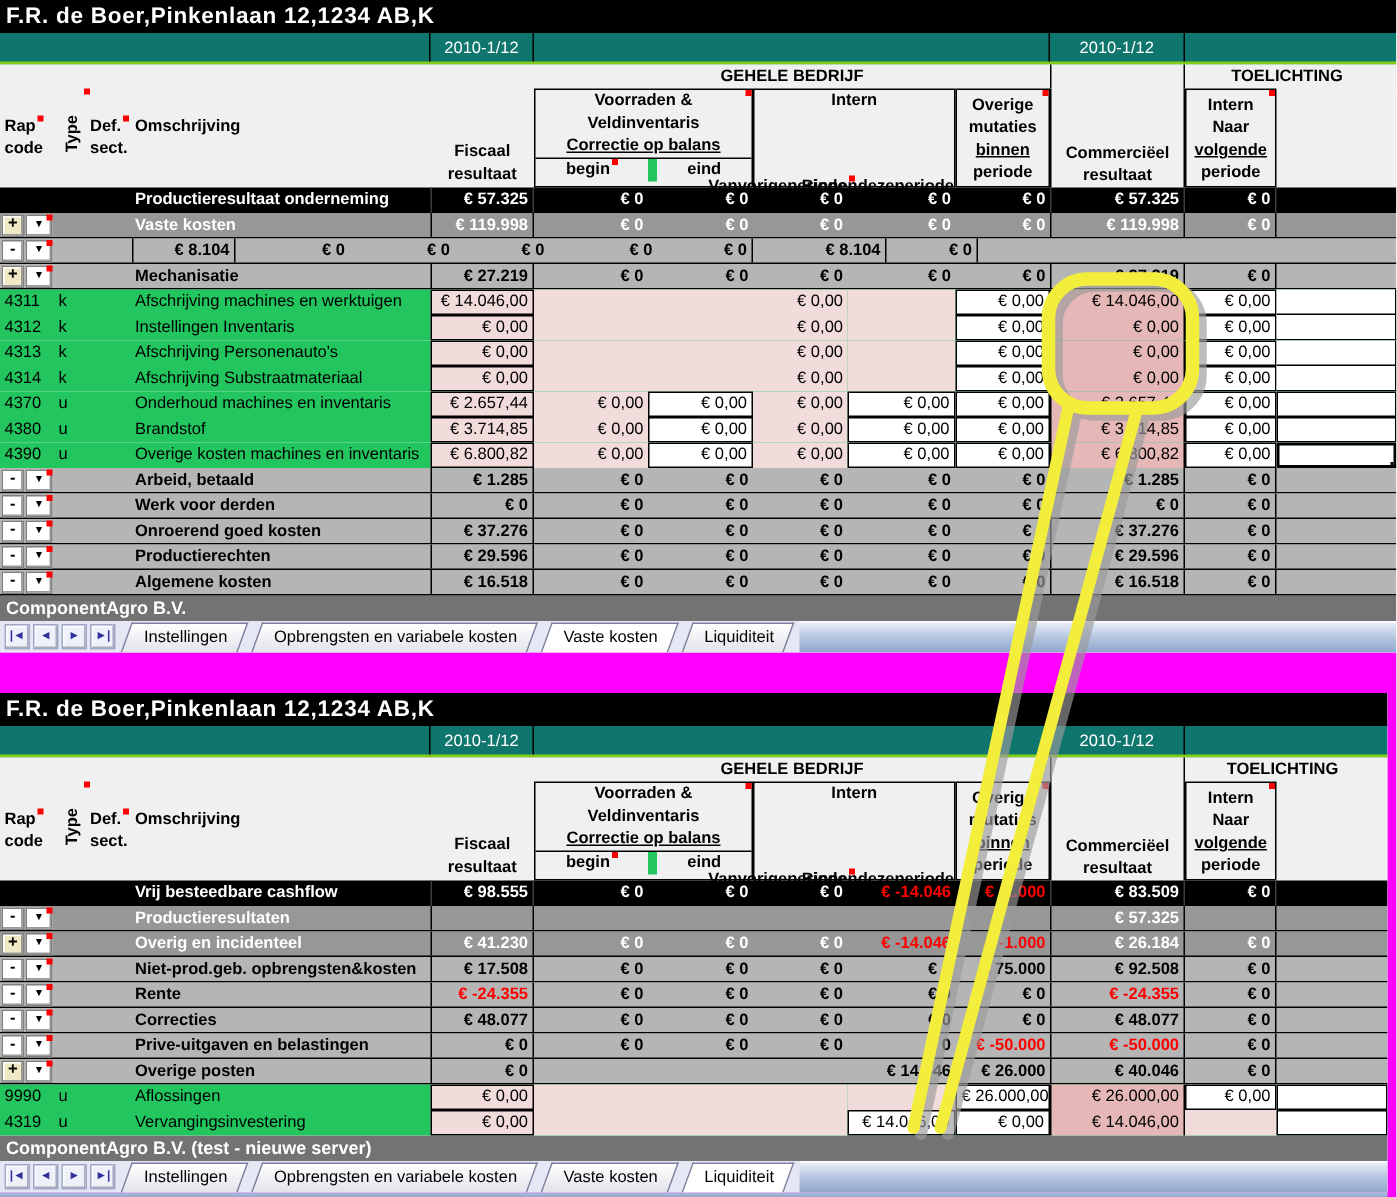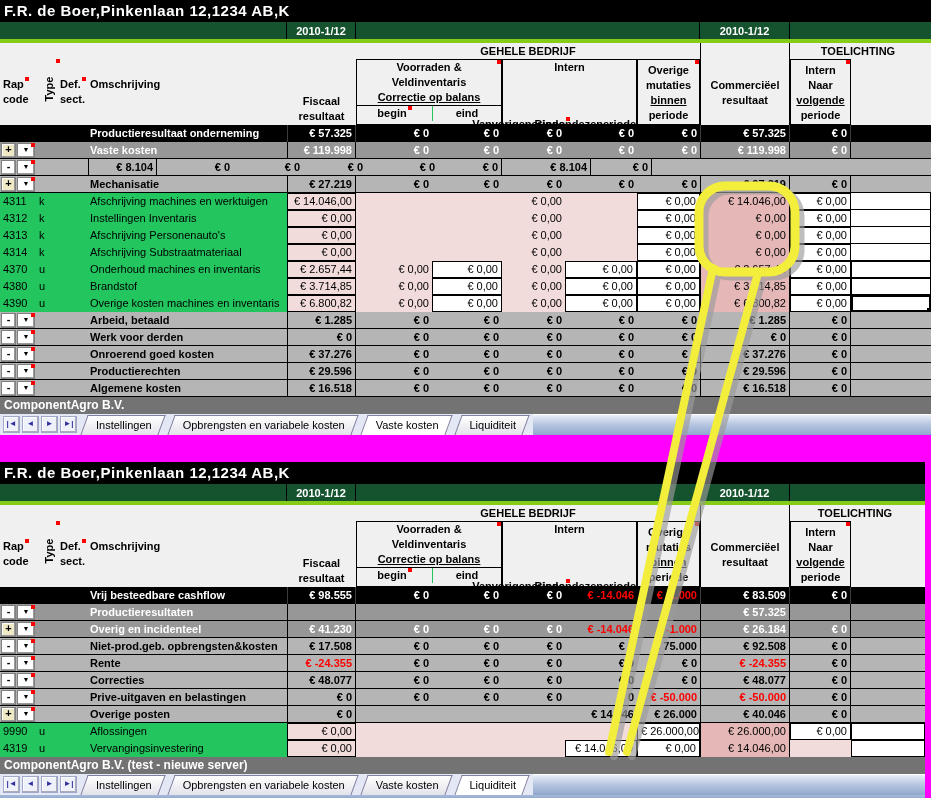--- a/index.html
+++ b/index.html
@@ -3,21 +3,21 @@
 <meta charset="utf-8">
 <style>
   html,body{margin:0;padding:0;background:#fff;}
   #app{position:relative;width:931px;font-family:"Liberation Sans",sans-serif;-webkit-font-smoothing:none;}
   .sheet{background:#fff;overflow:hidden;}
   .sheet.bottom{width:925px;}
   .bwrap{position:relative;width:931px;background:#ff00ff;}
   
   .titlebar{height:22px;background:#000;color:#fff;font-weight:bold;font-size:15px;line-height:22px;padding-left:4px;letter-spacing:0.5px;white-space:nowrap;}
   
-  .band{height:21px;background:#14532d;display:flex;color:#fff;font-weight:bold;font-size:11px;border-bottom:4px solid #84cc16;box-sizing:border-box;}
+  .band{height:21px;background:#0f766e;display:flex;color:#fff;font-weight:normal;font-size:11px;border-bottom:2px solid #84cc16;box-sizing:border-box;}
   .band .seg{box-sizing:border-box;border-right:1px solid #000;display:flex;align-items:center;justify-content:center;}
   .bw1{width:287px}.bw2{width:69px}.bw3{width:344px}.bw4{width:90px}.bw5{flex:1;border-right:none !important;}
   
   .scope{height:16px;background:#f0f0f0;display:flex;font-weight:bold;font-size:11px;color:#000;}
   .scope .sseg{box-sizing:border-box;display:flex;align-items:center;justify-content:center;}
   .sw1{width:356px}.sw2{width:344px}.sw3{width:90px;border-left:1px solid #000;border-right:1px solid #000;}
   .sw4{flex:1;justify-content:flex-end;padding-right:5px;}
   
   .cols{height:66px;background:#f0f0f0;display:flex;font-size:11px;font-weight:bold;color:#000;box-sizing:border-box;}
   .cols .hc{box-sizing:border-box;}
@@ -25,26 +25,26 @@
   .h-rap{width:37px;display:flex;flex-direction:column;justify-content:center;padding-left:3px;}
   .h-typ{width:23px;position:relative;}
   .h-typ .rot{position:absolute;left:1px;top:26px;transform:rotate(-90deg);transform-origin:center;display:block;width:21px;text-align:center;}
   .h-def{width:28px;display:flex;flex-direction:column;justify-content:center;}
   .h-oms{width:199px;display:flex;flex-direction:column;justify-content:center;padding-left:2px;}
   .h-fis{width:69px;display:flex;flex-direction:column;justify-content:flex-end;text-align:center;padding-bottom:1px;}
   .box{border:1px solid #000;display:flex;flex-direction:column;text-align:center;position:relative;}
   .h-vv{width:146px;}
   .h-vv .sub{display:flex;flex:1;border-top:1px solid #000;}
   .h-vv .sub .bg{width:75px;position:relative;}
-  .h-vv .sub .ed{flex:1;border-left:1px solid #22c55e;}
+  .h-vv .sub .ed{flex:1;border-left:6px solid #22c55e;}
   .h-int{width:135px;}
   .h-int .sub{display:flex;flex:1;}
   .h-int .sub .sc{width:50%;display:flex;flex-direction:row;justify-content:flex-end;margin-top:42px;}
   .h-ovg{width:63px;justify-content:flex-end;padding-bottom:1px;}
-  .h-com{width:90px;border-left:1px solid #000;border-right:1px solid #000;display:flex;flex-direction:column;justify-content:flex-end;text-align:center;padding-bottom:17px;}
+  .h-com{width:90px;border-left:1px solid #000;border-right:1px solid #000;display:flex;flex-direction:column;justify-content:flex-end;text-align:center;padding-bottom:0;}
   .h-nav{width:61px;justify-content:flex-end;padding-bottom:1px;}
   .h-toe{flex:1;display:flex;align-items:flex-start;justify-content:flex-end;}
   .u{text-decoration:underline;}
   .mk{display:inline-block;width:4px;height:4px;background:#ff0000;vertical-align:top;margin-left:1px;}
   .mk-tr{position:absolute;top:0;right:0;margin:0;}
   
   .rows{font-size:11px;}
   .row{display:flex;height:17px;box-sizing:border-box;font-weight:bold;position:relative;}
   .c{box-sizing:border-box;line-height:16px;white-space:nowrap;overflow:hidden;position:relative;}
   .val{text-align:right;padding:0 3px;}

